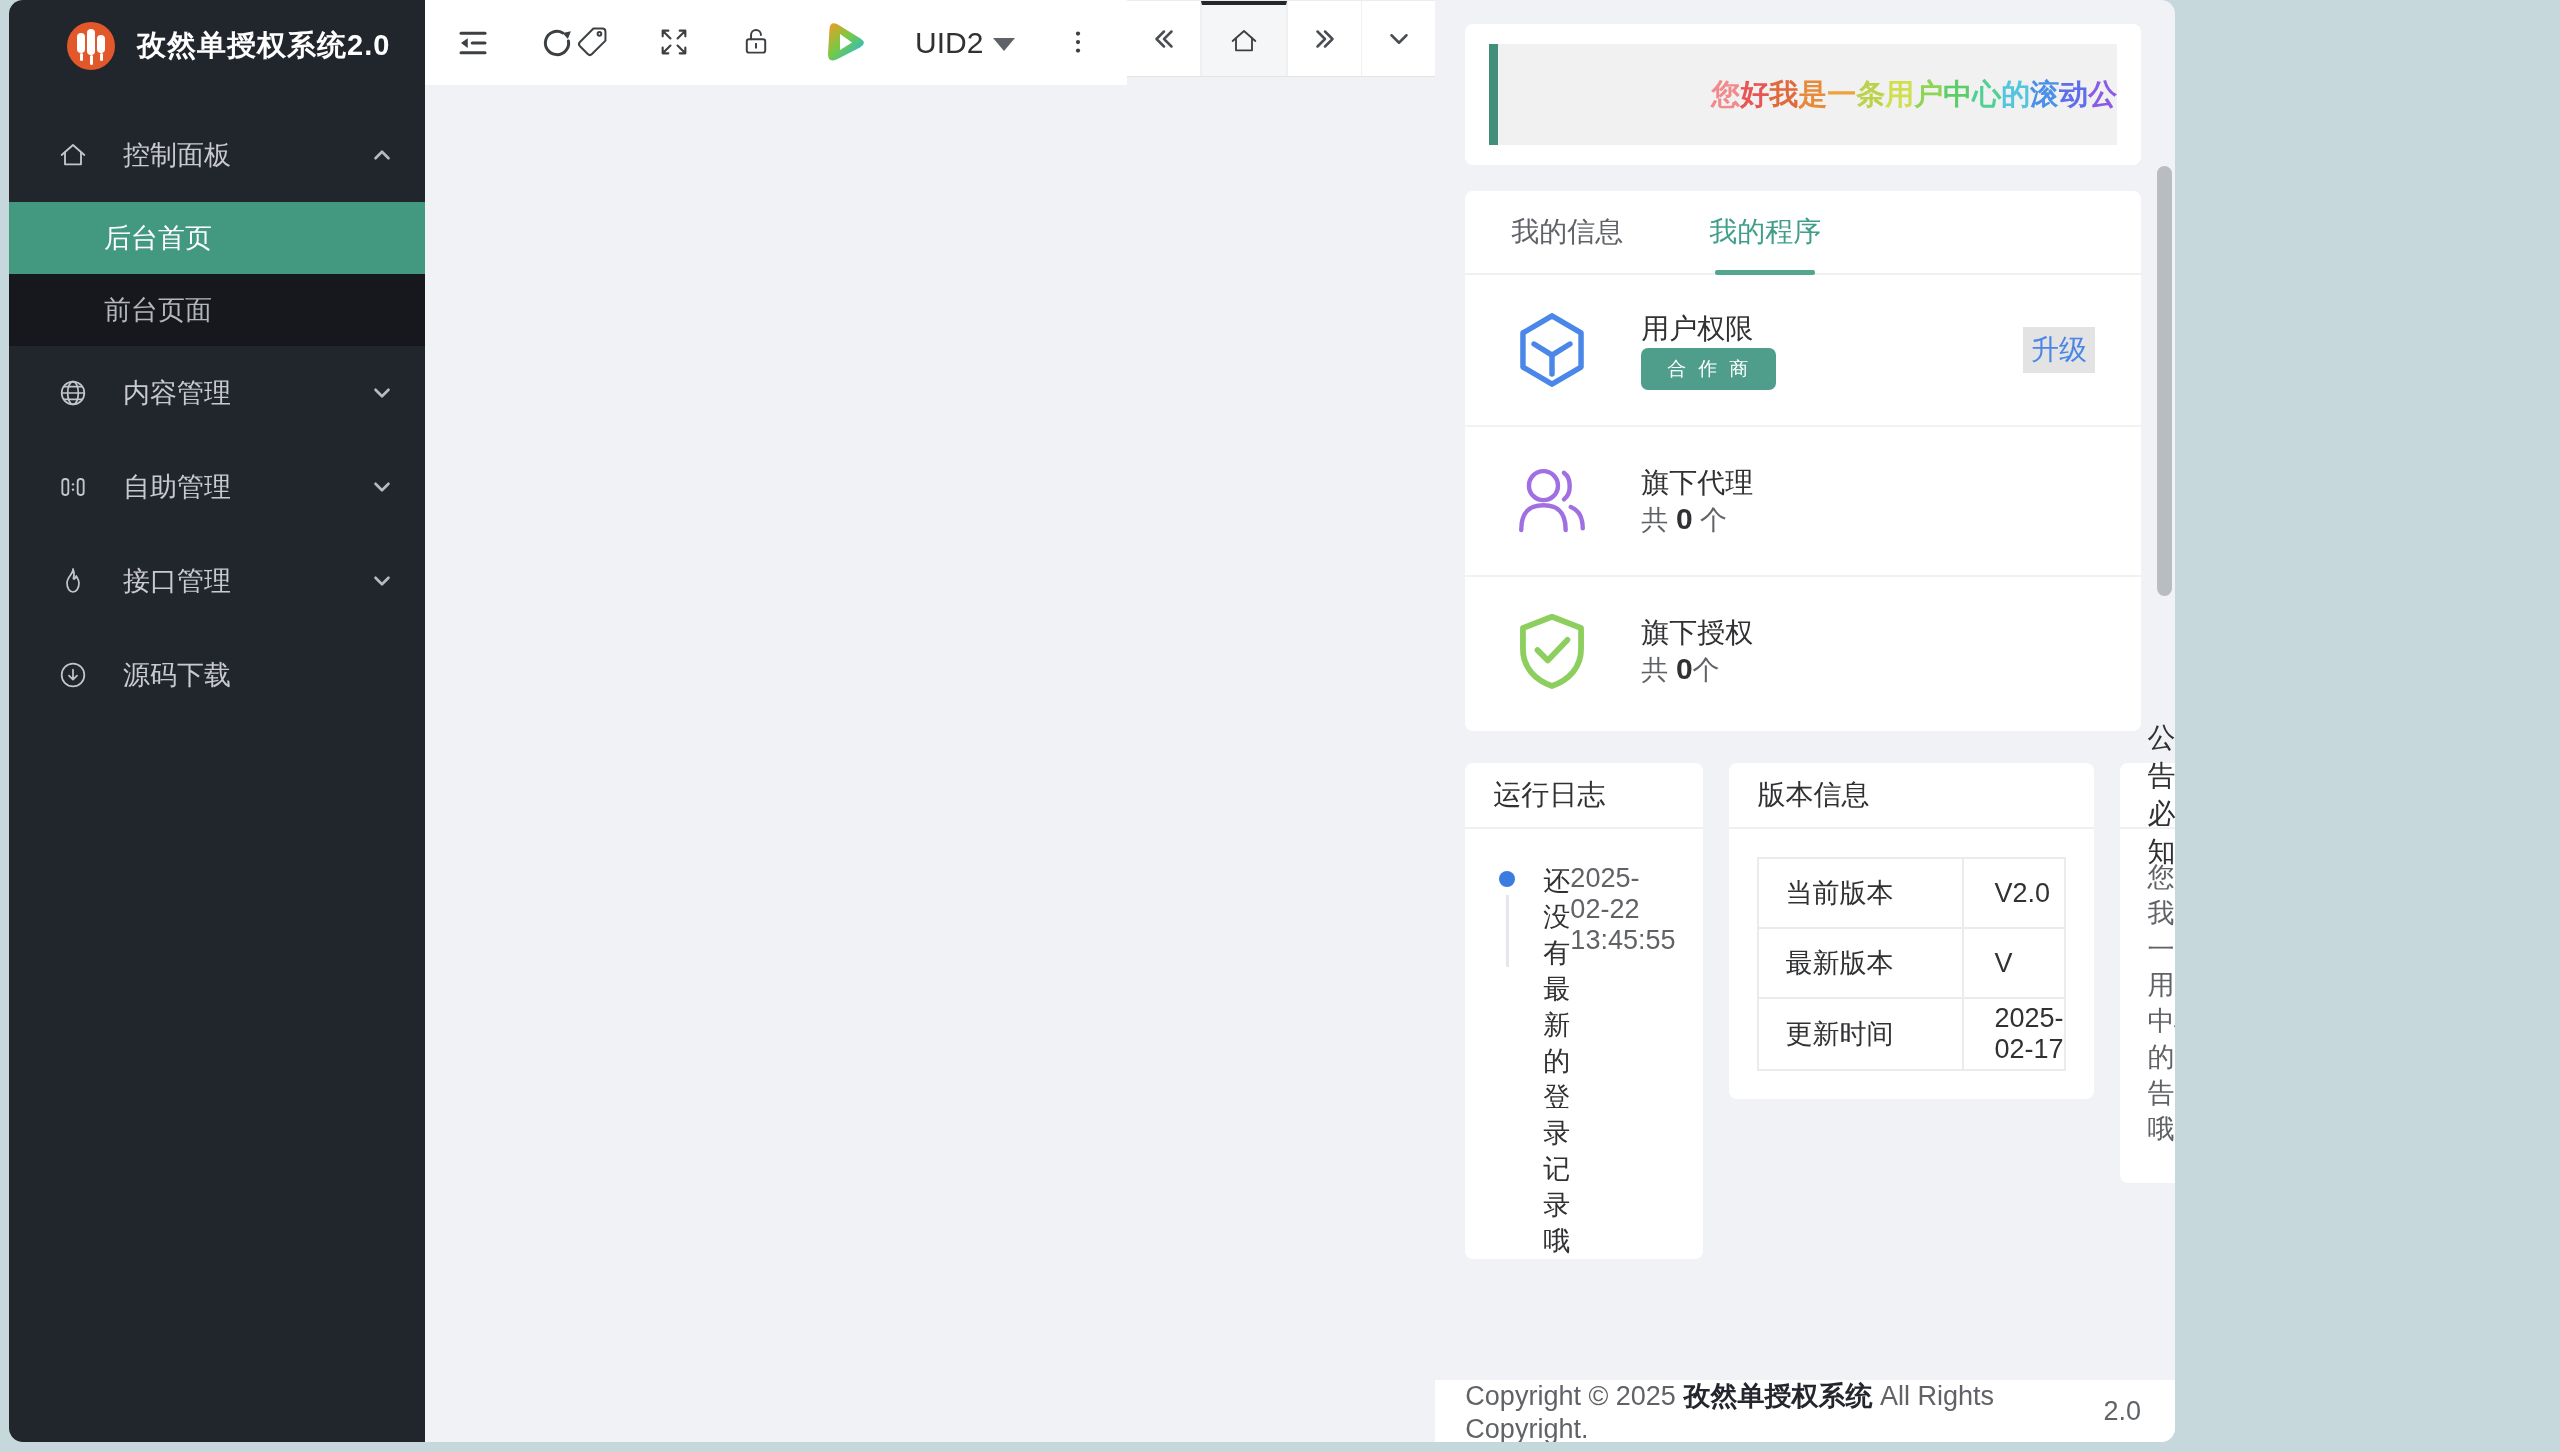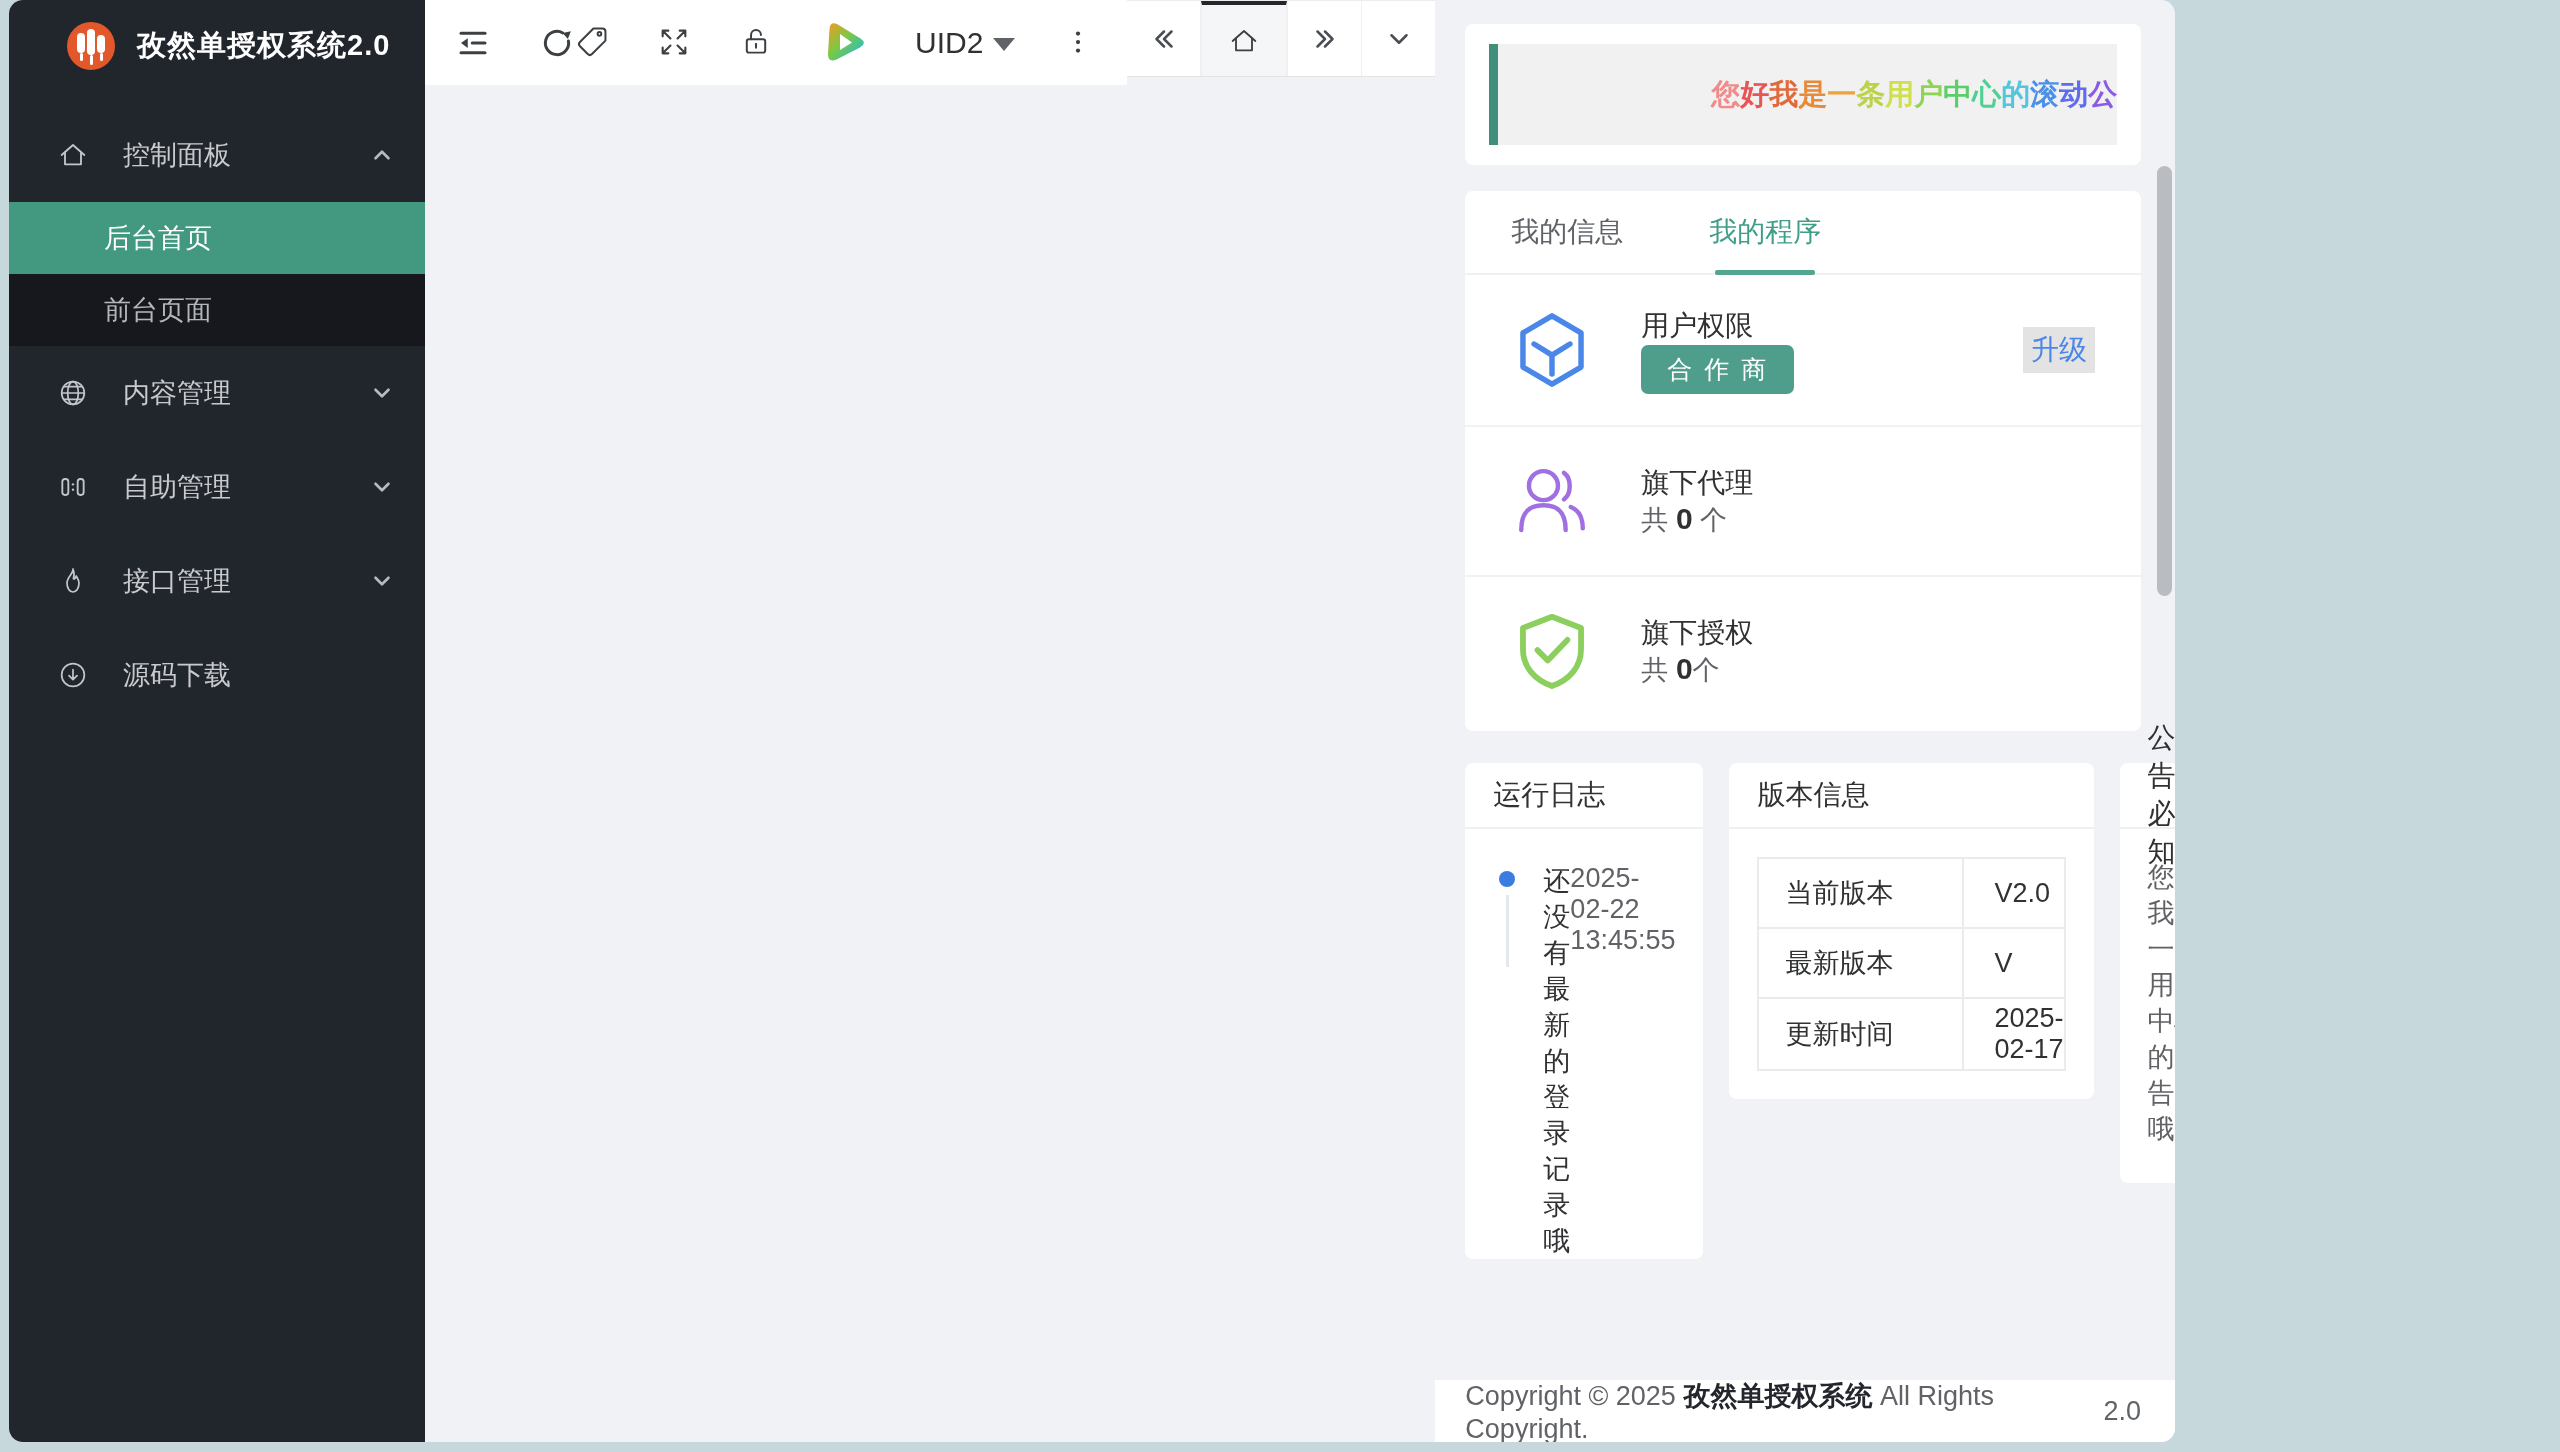--- a/index.html
+++ b/index.html
@@ -60,21 +60,21 @@
   .card.program { margin-bottom:32px; padding-bottom:6px; }
   .ptabs { display:flex; gap:86px; padding:0 46px; height:84px; align-items:center; border-bottom:2px solid #f0f0f0; position:relative; }
   .ptab { font-size:28px; color:#5f6368; cursor:pointer; position:relative; height:100%; display:flex; align-items:center; }
   .ptab.active { color:#3f9d8a; }
   .ptab.active::after { content:""; position:absolute; left:50%; transform:translateX(-50%); bottom:-2px; width:100px; height:5px; background:#54a58f; border-radius:2px; }
   .prow { display:flex; align-items:center; padding:0 46px; height:150px; }
   .prow + .prow { border-top:2px solid #f2f2f2; }
   .prow .picon { width:82px; height:82px; flex:0 0 82px; margin-right:48px; }
   .prow .pinfo { display:flex; flex-direction:column; }
   .ptitle { font-size:28px; color:#303133; }
-  .pbadge { background:#4f9e8c; color:#fff; font-size:25px; letter-spacing:12px; padding:8px 16px 8px 26px; border-radius:7px; align-self:flex-start; }
+  .pbadge { background:#4f9e8c; color:#fff; font-size:19px; letter-spacing:12px; padding:8px 16px 8px 26px; border-radius:7px; align-self:flex-start; }
   .pcount { font-size:27px; color:#606266; }
   .pcount b { color:#303133; font-size:30px; }
   .upgrade { margin-left:auto; font-size:28px; color:#4a86e8; background:#e3e3e3; padding:4px 8px; cursor:pointer; }
 
   
   .panels { display:grid; grid-template-columns:1.06fr 1.07fr 1fr; gap:26px; align-items:start; }
   .panel { background:#fff; border-radius:8px; }
   .panel-h { height:66px; display:flex; align-items:center; padding:0 28px; font-size:28px; color:#303133; border-bottom:2px solid #f0f0f0; }
   .panel.logs { min-height:440px; }
   .panel.version { min-height:318px; }

